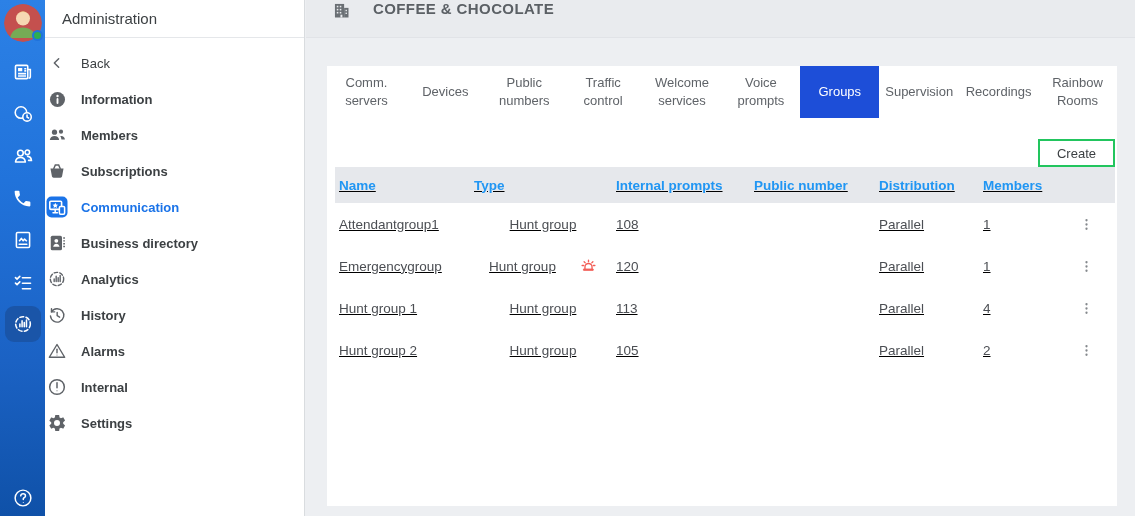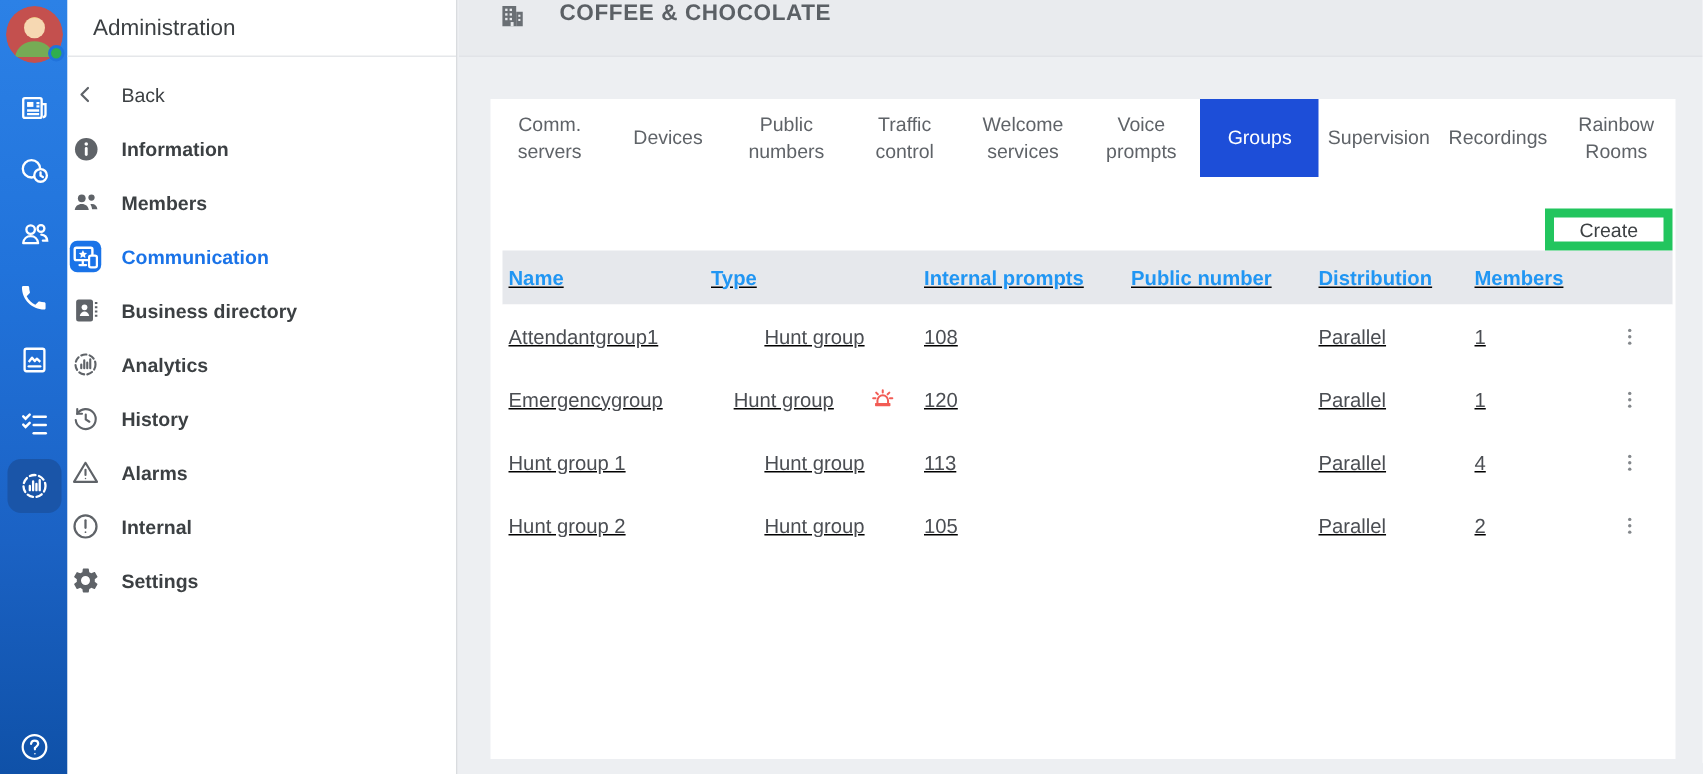--- a/index.html
+++ b/index.html
@@ -65,21 +65,21 @@
   .tab {
     flex:1; display:flex; align-items:center; justify-content:center; text-align:center;
     font-size:13px; line-height:1.35; color:#5f6368; padding:0 6px; cursor:pointer;
   }
   .tab.selected { background:#1d4ed8; color:#ffffff; }
 
   
   .toolbar { position:relative; height:49px; }
   .btn-create {
     position:absolute; right:2px; top:21px; height:28px; padding:0 17px;
-    background:#fff; border:6px solid #22c55e; border-radius:0;
+    background:#fff; border:2px solid #22c55e; border-radius:0;
     font-family:"Liberation Sans", sans-serif; font-size:13px; color:#3c4043; cursor:pointer;
   }
 
   
   .gtable { margin:0 2px 0 8px;text-decoration:underline; }
   .trow {
     display:grid;
     grid-template-columns:135px 142px 138px 125px 104px 88px 39px;
     align-items:center;
   }
@@ -195,20 +195,29 @@
       <div class="menu-item">
         <span class="mi-icon">
           <svg viewBox="0 0 24 24" width="20" height="20" fill="currentColor">
             <circle cx="9" cy="8.6" r="3.1"></circle>
             <path d="M3.4 18c.3-3 2.6-4.8 5.6-4.8s5.3 1.8 5.6 4.8z"></path>
             <circle cx="16.8" cy="8" r="2.5"></circle>
             <path d="M15.9 13.3c.4-.1.8-.1 1.2-.1 2.5 0 4.2 1.6 4.4 4.2h-4.2c-.2-1.6-.7-3-1.4-4.1z"></path>
           </svg>
         </span>
         <span class="mi-label">Members</span>
+      </div>
+      <div class="menu-item">
+        <span class="mi-icon">
+          <svg viewBox="0 0 24 24" width="20" height="20">
+            <path d="M8.2 9L10 4.8h4L15.8 9" fill="none" stroke="currentColor" stroke-width="1.8" stroke-linecap="round"></path>
+            <path d="M4.2 9h15.6l-1.7 9.3c-.2 1-1 1.7-2 1.7H7.9c-1 0-1.8-.7-2-1.7z" fill="currentColor"></path>
+          </svg>
+        </span>
+        <span class="mi-label">Subscriptions</span>
       </div>
       <div class="menu-item selected">
         <span class="mi-icon">
           <svg viewBox="0 0 24 24" width="24" height="24">
             <rect x="1.5" y="1.5" width="21" height="21" rx="5" fill="#1a73e8"></rect>
             <rect x="4.8" y="6.2" width="11.8" height="8.2" rx="1.1" fill="none" stroke="#fff" stroke-width="1.6"></rect>
             <path d="M10.3 7.7l.85 1.72 1.9.28-1.37 1.34.32 1.89-1.7-.9-1.7.9.32-1.89-1.37-1.34 1.9-.28z" fill="#fff"></path>
             <path d="M8 17.7h4.4M10.2 14.6v3.1" stroke="#fff" stroke-width="1.5" stroke-linecap="round"></path>
             <rect x="14.4" y="11.4" width="5.2" height="7.8" rx="1.2" fill="#1a73e8" stroke="#fff" stroke-width="1.5"></rect>
           </svg>

